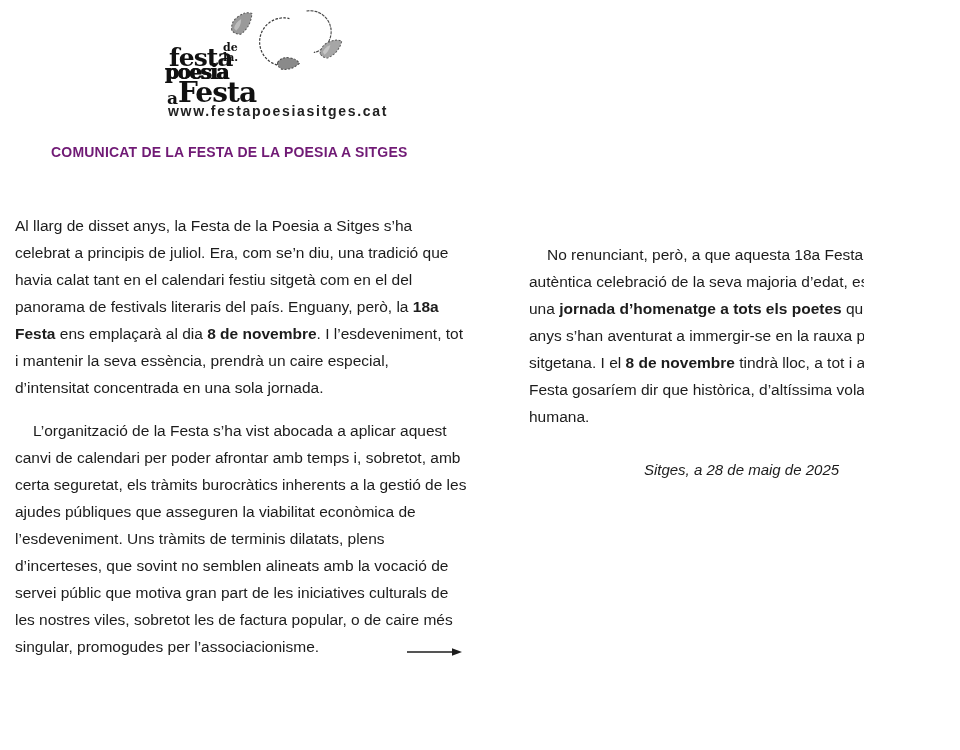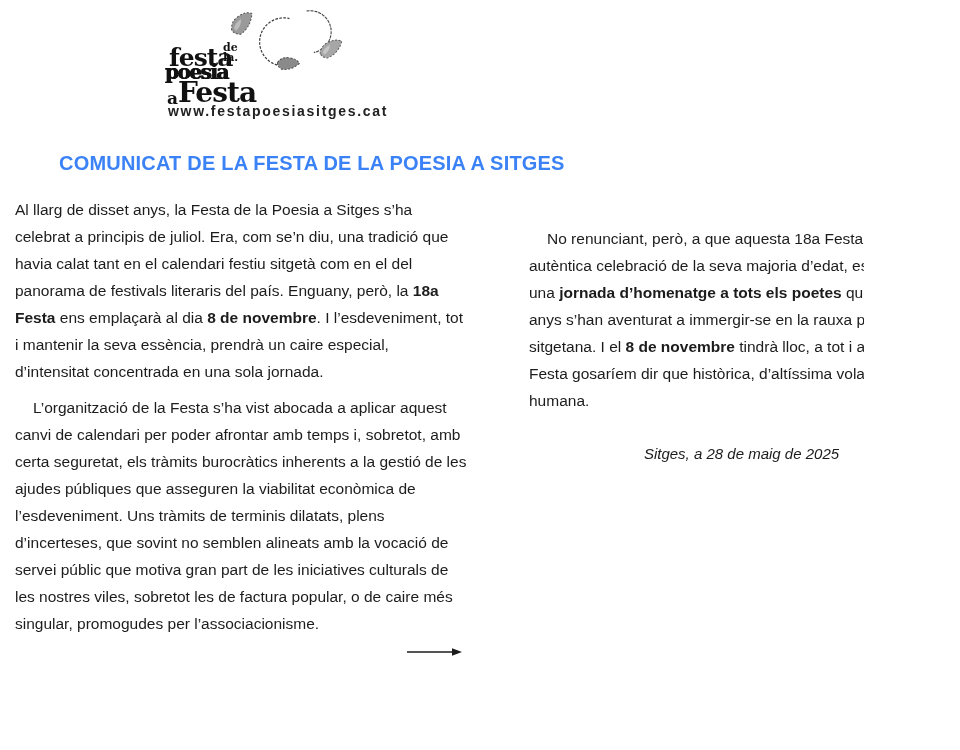--- a/index.html
+++ b/index.html
@@ -20,26 +20,26 @@
   .poesia { position:absolute; left:2px; top:57px; font-size:20px; font-weight:bold;
             letter-spacing:-1.5px; line-height:1;
             text-shadow:0.6px 0 0 #111, -0.3px 0 0 #111; }
   .sitges-row { position:absolute; left:4px; top:74px; line-height:1; }
   .sitges-a { font-size:17px; font-weight:bold; vertical-align:-2px; }
   .sitges   { font-size:28px; font-weight:bold; letter-spacing:-1px; }
   .logo-url { position:absolute; left:5px; top:98px; font-family:"Liberation Sans",sans-serif;
               font-size:14px; font-weight:bold; letter-spacing:1.7px; color:#222; }
 
   
-  .title { position:absolute; left:47px; top:140px; margin:12px;
-           font-size:20px; font-weight:bold; letter-spacing:0.2px; color:#3b82f6; }
+  .title { position:absolute; left:47px; top:140px; margin:4px;
+           font-size:14px; font-weight:bold; letter-spacing:0.2px; color:#701a75; }
 
   
   .col { position:absolute; }
-  .col p { margin:0 0 9px 0; font-size:15.5px; line-height:27px; }
+  .col p { margin:16px 0 9px 0; font-size:15.5px; line-height:27px; }
   .col-left  { left:15px;  top:196px; width:452px; }
   .col-right { left:529px; top:225px; width:437px; }
   .indent { text-indent:18px; }
   b { font-weight:bold; }
 
   .dateline { margin-top:31px; text-align:center; padding-right:12px;
               font-style:italic; font-size:15px; }
 
   
   .arrow { position:absolute; left:407px; top:645px; width:56px; height:14px; }

